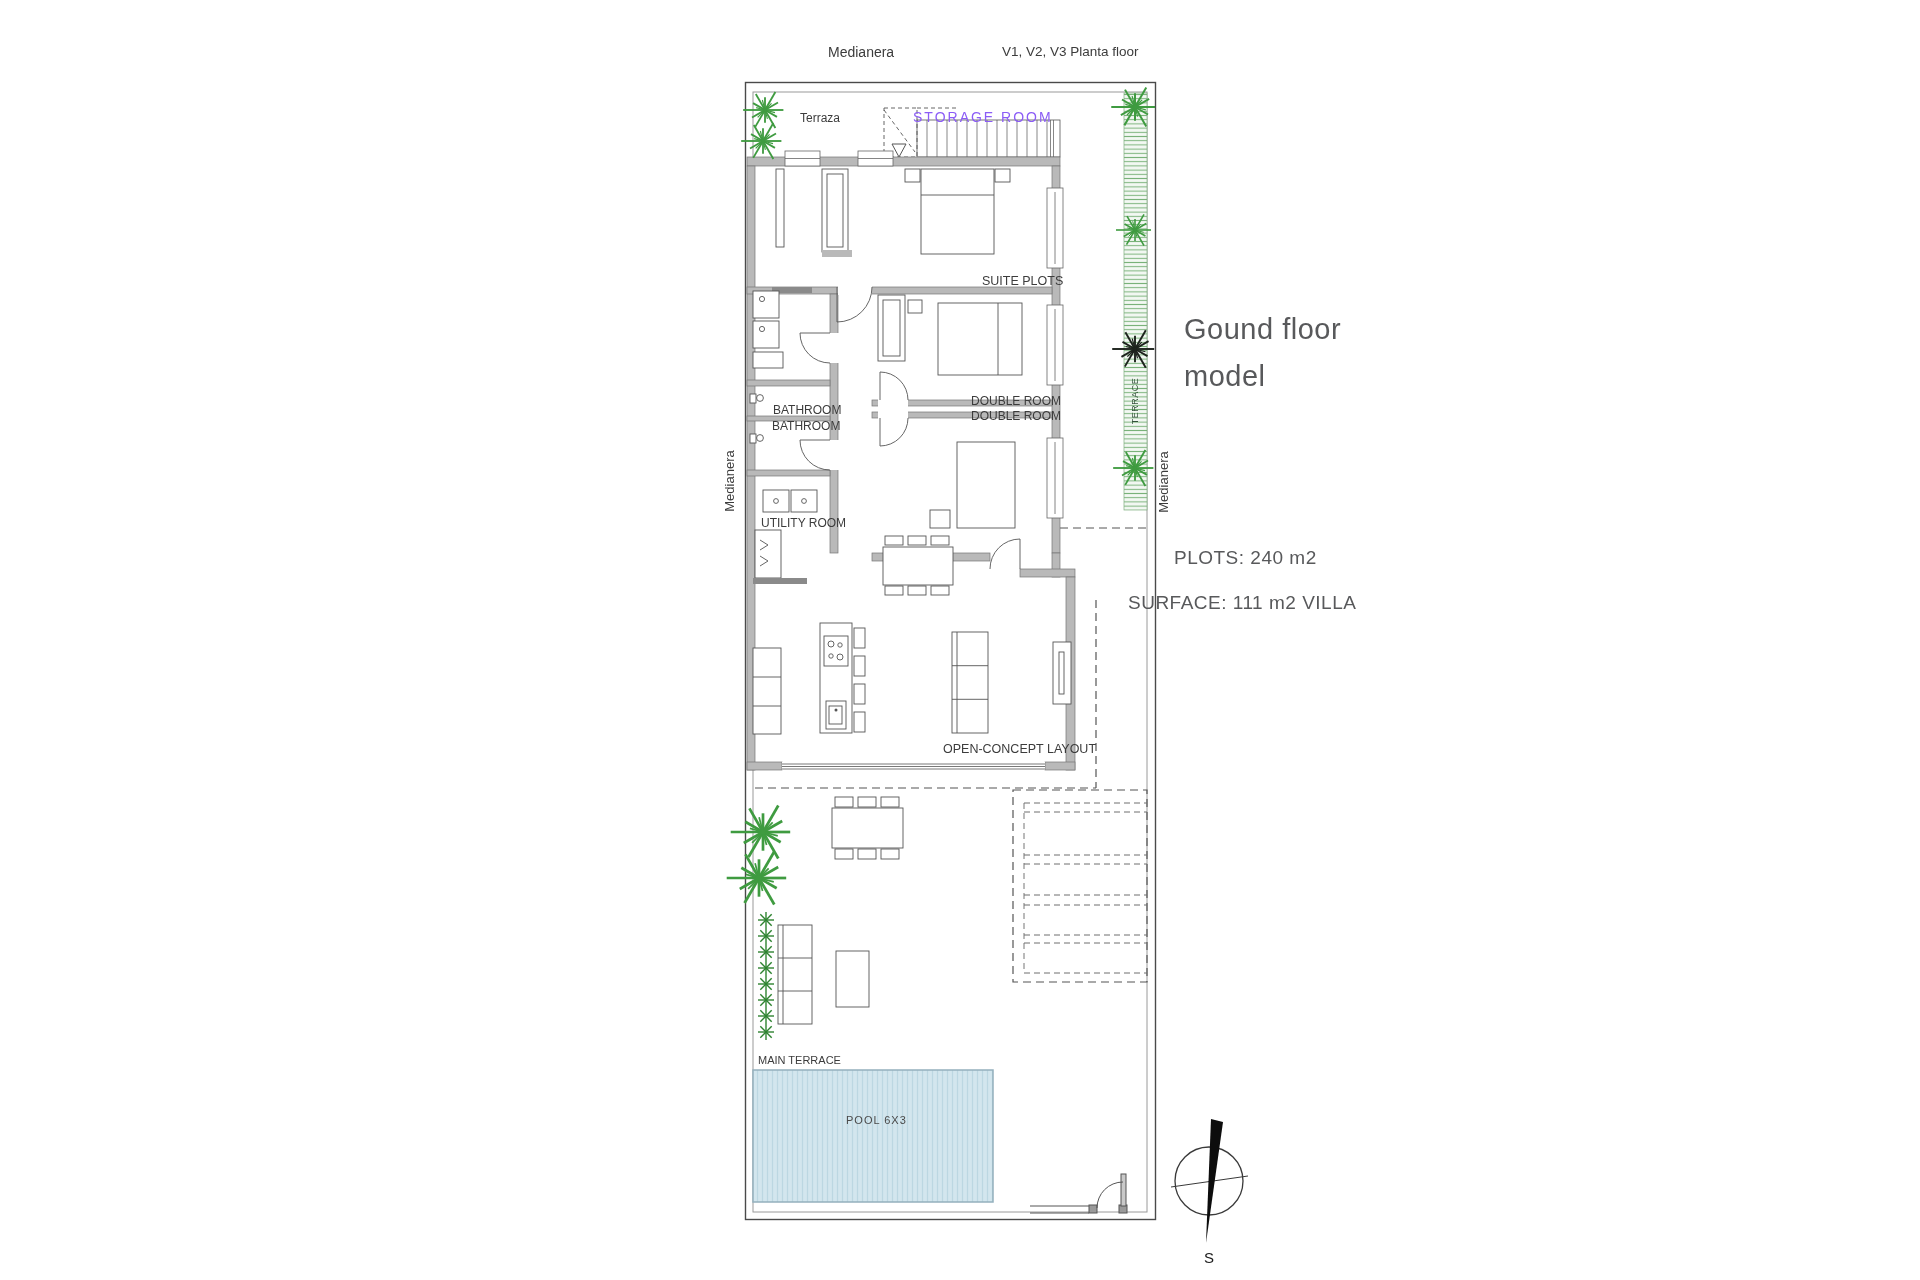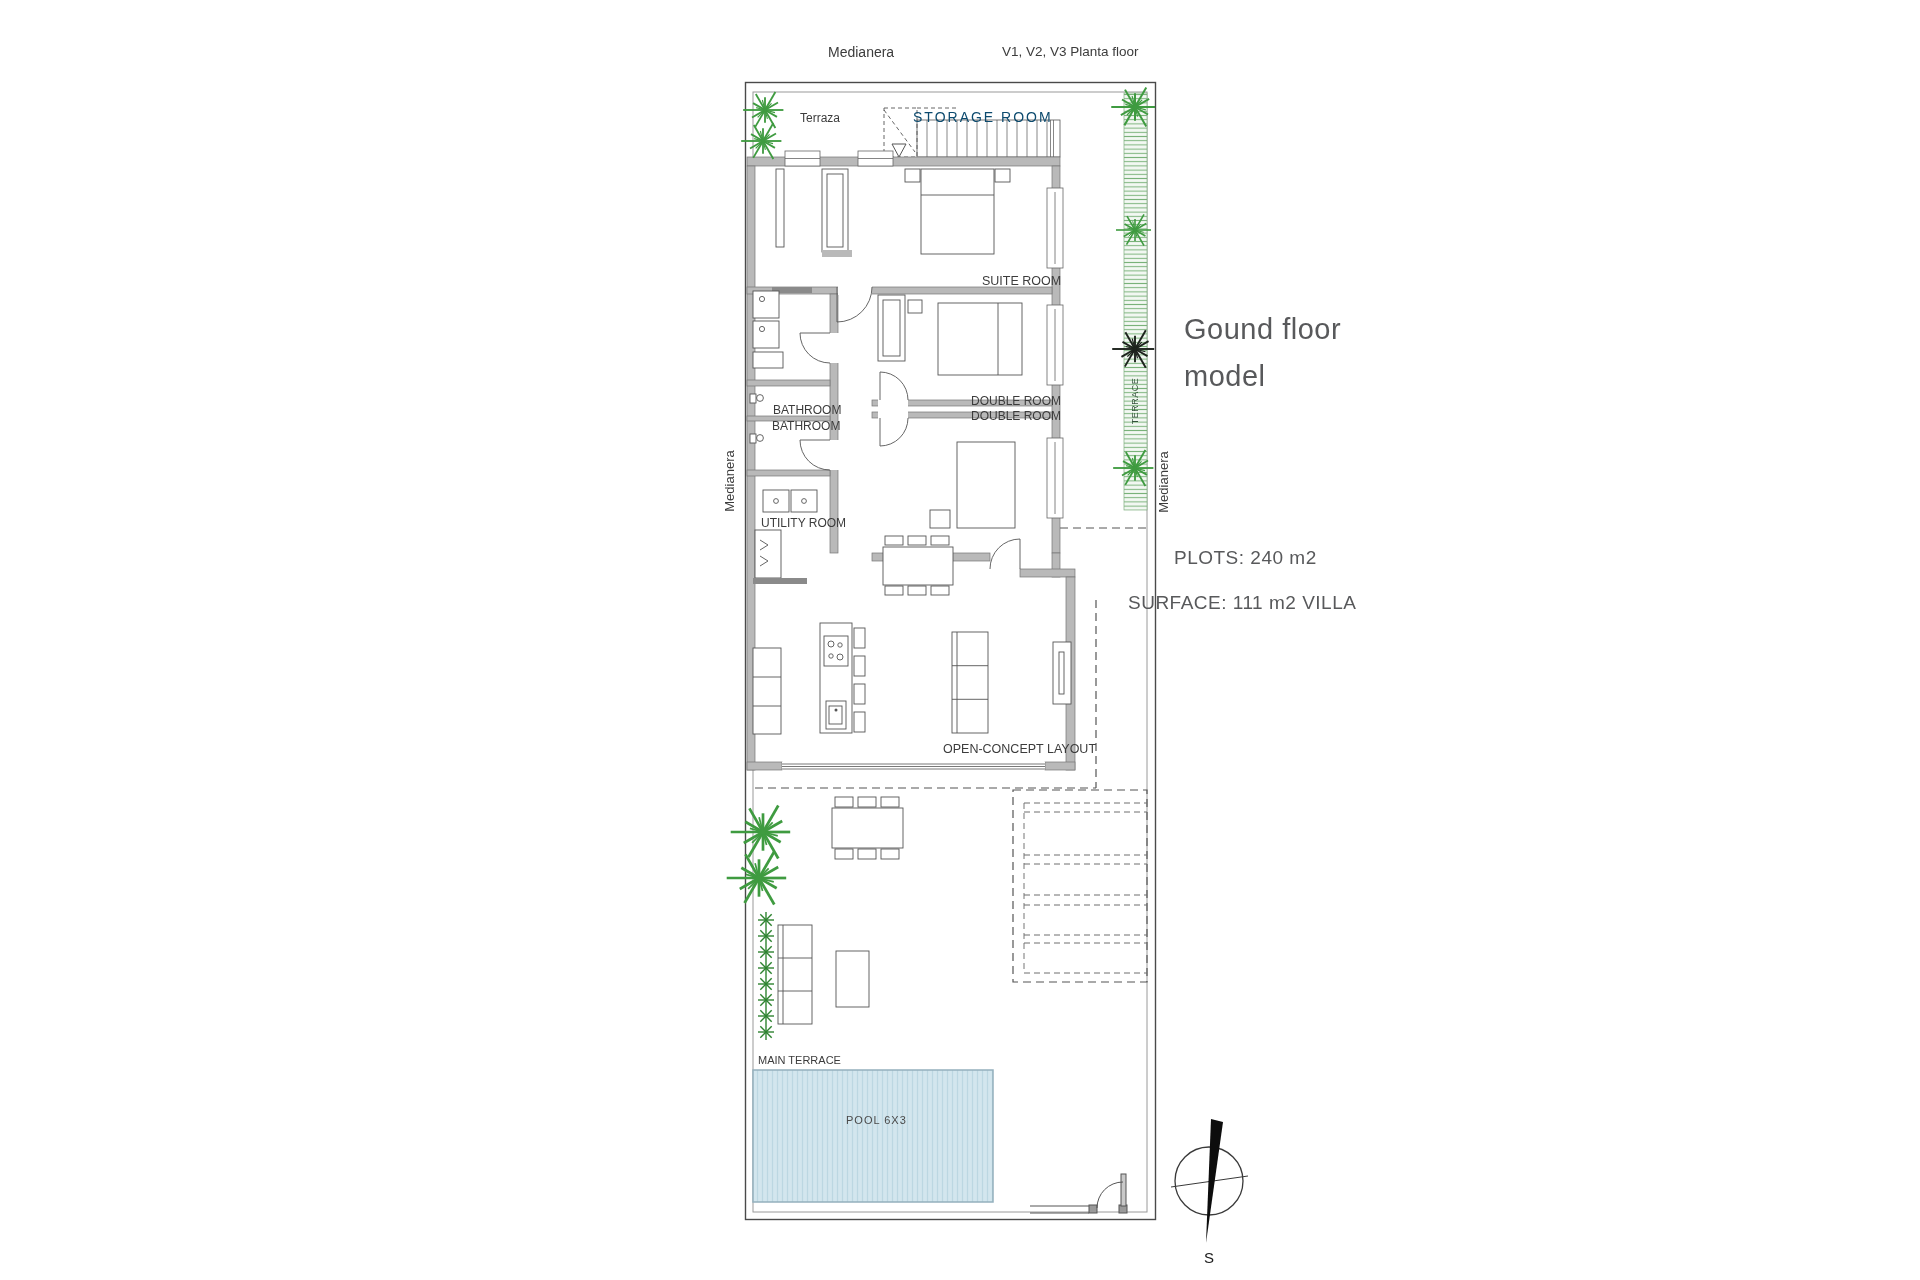--- a/index.html
+++ b/index.html
@@ -3,21 +3,21 @@
 <meta charset="utf-8">
 <style>
   html,body{margin:0;padding:0;background:#ffffff;}
   #stage{position:relative;width:1524px;height:1280px;background:#ffffff;overflow:hidden;
          font-family:"Liberation Sans",sans-serif;}
   #plan-svg{position:absolute;left:0;top:0;}
   .lbl{position:absolute;color:#3c3c3c;white-space:nowrap;line-height:1;}
   .lbl-medianera-top{left:828px;top:45px;font-size:14px;}
   .lbl-planta{left:1002px;top:45px;font-size:13.5px;}
   .lbl-terraza{left:800px;top:112px;font-size:12px;}
-  .lbl-storage{left:913px;top:110px;font-size:14px;color:#0c4a6e;letter-spacing:2px;}
+  .lbl-storage{left:913px;top:110px;font-size:14px;color:#8b5cf6;letter-spacing:2px;}
   .lbl-suite{left:982px;top:275px;font-size:12.5px;}
   .lbl-bath1{left:773px;top:404px;font-size:12px;}
   .lbl-bath2{left:772px;top:420px;font-size:12px;}
   .lbl-double1{left:971px;top:395px;font-size:12px;}
   .lbl-double2{left:971px;top:410px;font-size:12px;}
   .lbl-utility{left:761px;top:517px;font-size:12px;}
   .lbl-open{left:943px;top:743px;font-size:12.5px;}
   .lbl-main-terrace{left:758px;top:1055px;font-size:11px;}
   .lbl-pool{left:846px;top:1115px;font-size:11px;letter-spacing:1px;color:#4a4a4a;}
   .rot{transform:translate(-50%,-50%) rotate(-90deg);}
@@ -314,21 +314,21 @@
       <circle cx="1209" cy="1181" r="34" fill="none" stroke="#3a3a3a" stroke-width="1.3"></circle>
       <line x1="1171" y1="1187" x2="1248" y2="1176" stroke="#3a3a3a" stroke-width="1"></line>
       <polygon points="1211,1119 1223,1122 1206,1243" fill="#0d0d0d"></polygon>
     </g>
   </svg>
 
   <div class="lbl lbl-medianera-top">Medianera</div>
   <div class="lbl lbl-planta">V1, V2, V3 Planta floor</div>
   <div class="lbl lbl-terraza">Terraza</div>
   <div class="lbl lbl-storage">STORAGE ROOM</div>
-  <div class="lbl lbl-suite">SUITE ROOM</div>
+  <div class="lbl lbl-suite">SUITE PLOTS</div>
   <div class="lbl lbl-bath1">BATHROOM</div>
   <div class="lbl lbl-bath2">BATHROOM</div>
   <div class="lbl lbl-double1">DOUBLE ROOM</div>
   <div class="lbl lbl-double2">DOUBLE ROOM</div>
   <div class="lbl lbl-utility">UTILITY ROOM</div>
   <div class="lbl lbl-open">OPEN-CONCEPT LAYOUT</div>
   <div class="lbl lbl-main-terrace">MAIN TERRACE</div>
   <div class="lbl lbl-pool">POOL 6X3</div>
   <div class="lbl rot lbl-med-left">Medianera</div>
   <div class="lbl rot lbl-med-right">Medianera</div>

